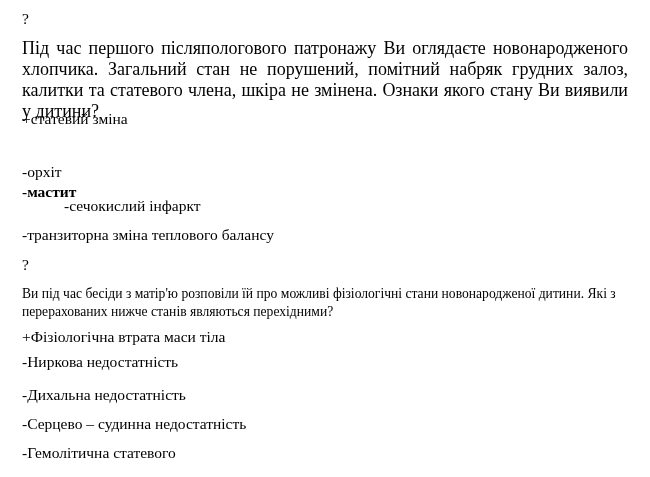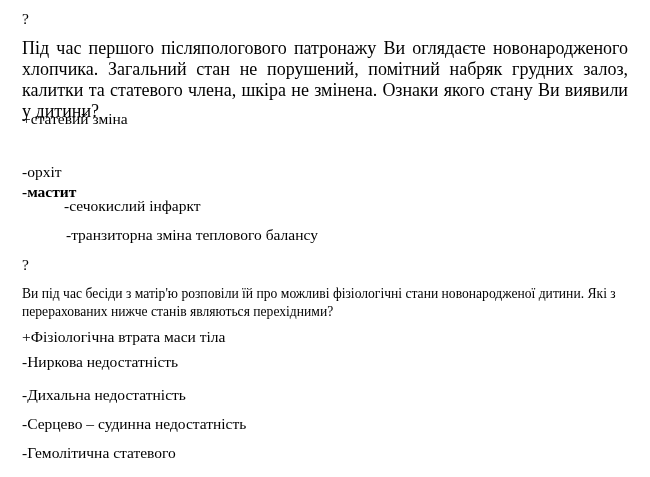--- a/index.html
+++ b/index.html
@@ -47,21 +47,21 @@
 
 <div class="page">
 
   <div class="line" style="top:9px;">?</div>
   <div class="para" style="top:38px;">Під час першого післяпологового патронажу Ви оглядаєте новонародженого хлопчика. Загальний стан не порушений, помітний набряк грудних залоз, калитки та статевого члена, шкіра не змінена. Ознаки якого стану Ви виявили  у дитини?</div>
 
   <div class="line" style="top:109px;">+статевий зміна</div>
   <div class="line" style="top:138px;margin-top:24px;">-орхіт</div>
   <div class="line" style="top:182px;font-weight:bold;">-мастит</div>
   <div class="line" style="top:196px;margin-left:42px;">-сечокислий інфаркт</div>
-  <div class="line" style="top:225px;margin-left:44px;">-транзиторна зміна теплового балансу</div>
+  <div class="line" style="top:225px;">-транзиторна зміна теплового балансу</div>
 
   <div class="line" style="top:255px;">?</div>
   <div class="para small" style="top:285px;">Ви під час бесіди з матір'ю розповіли їй про можливі фізіологічні стани новонародженої дитини. Які з перерахованих нижче станів являються перехідними?</div>
 
   <div class="line" style="top:327px;">+Фізіологічна втрата маси тіла</div>
   <div class="line" style="top:352px;">-Ниркова недостатність</div>
   <div class="line" style="top:385px;">-Дихальна недостатність</div>
   <div class="line" style="top:414px;">-Серцево – судинна недостатність</div>
   <div class="line" style="top:443px;">-Гемолітична статевого</div>
 

